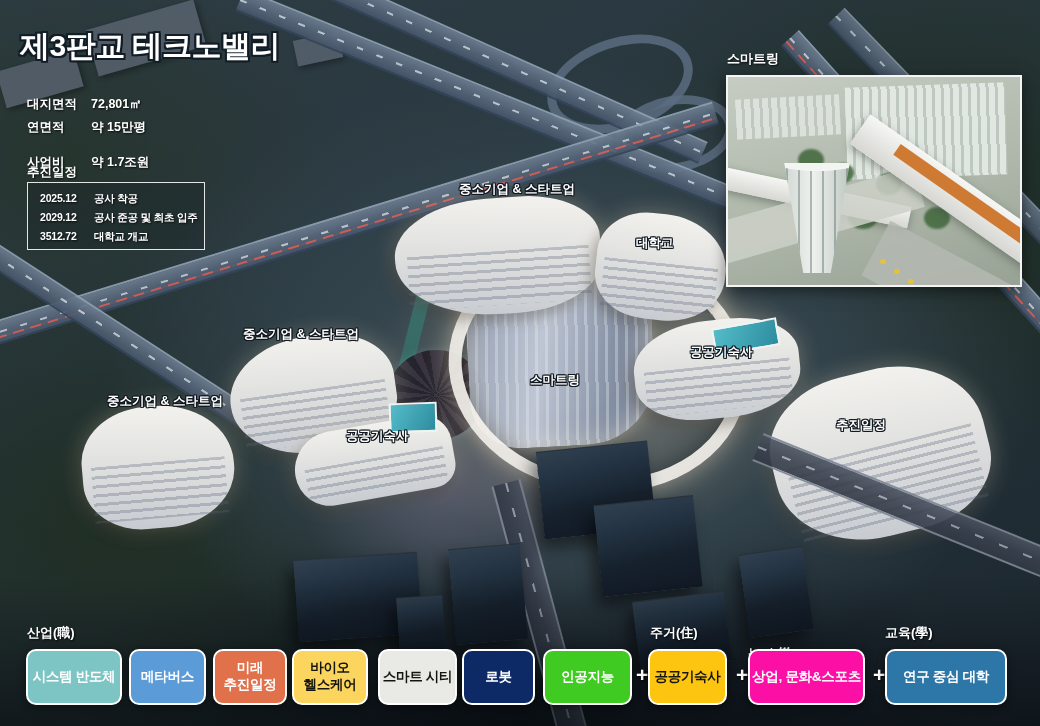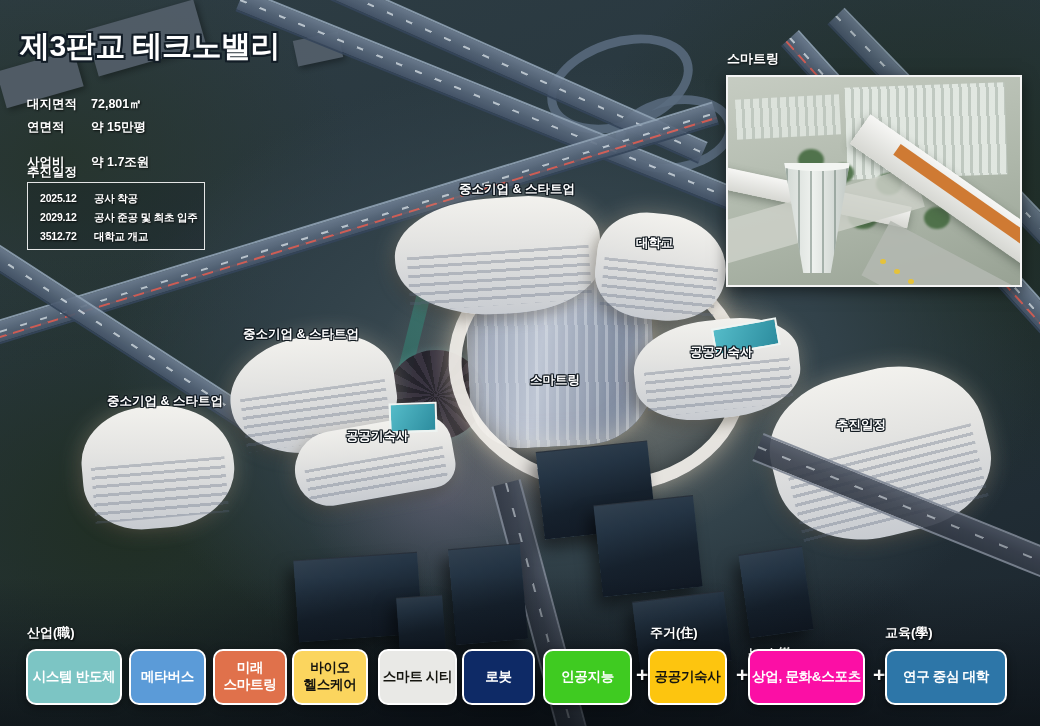--- a/index.html
+++ b/index.html
@@ -237,21 +237,21 @@
       </div>
     </div>
   <div class="lg-btn" style="left:26px;width:96px;">
       <div class="lg-face" style="background:#7cc5c4;color:#ffffff">
         <span>시스템 반도체</span>
       </div>
     </div>
   <div class="lg-btn" style="left:213px;width:74px;">
       <div class="lg-face" style="background:#e0714b;color:#ffffff">
         <span>미래
-스마트링</span>
+추진일정</span>
       </div>
     </div>
   <div class="lg-btn" style="left:292px;width:76px;">
       <div class="lg-face" style="background:#fbd55e;color:#15150f">
         <span>바이오
 헬스케어</span>
       </div>
     </div>
   <div class="lg-btn" style="left:378px;width:79px;">
       <div class="lg-face" style="background:#e9e9e6;color:#15150f">

